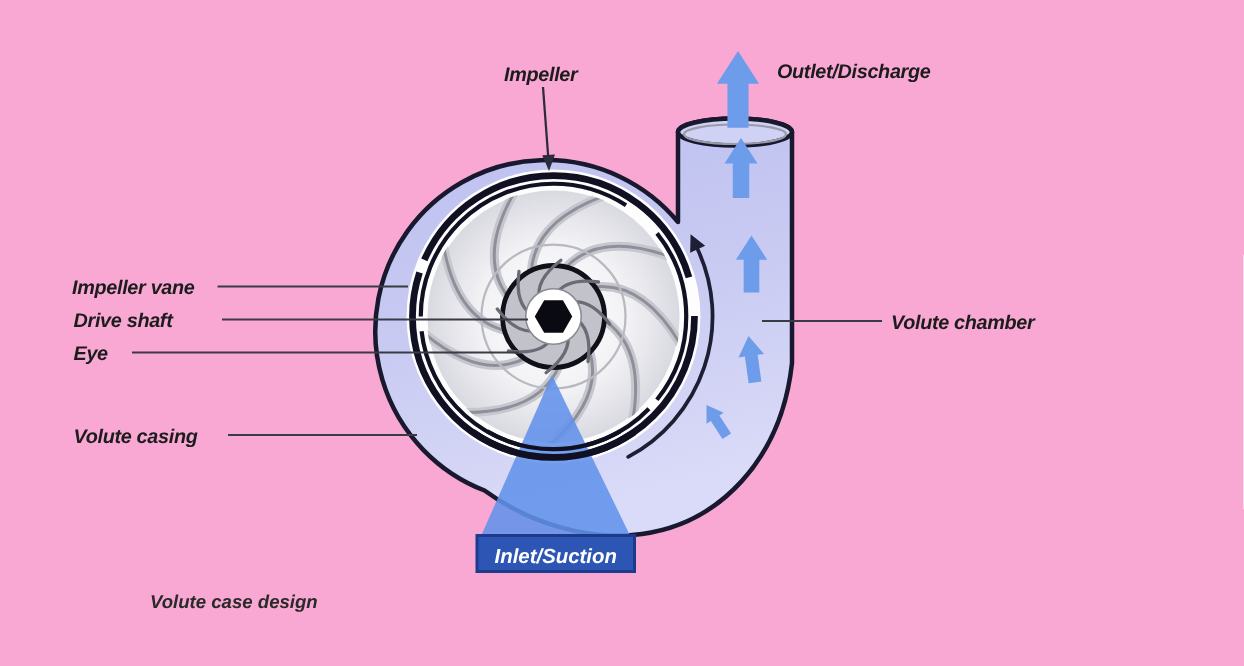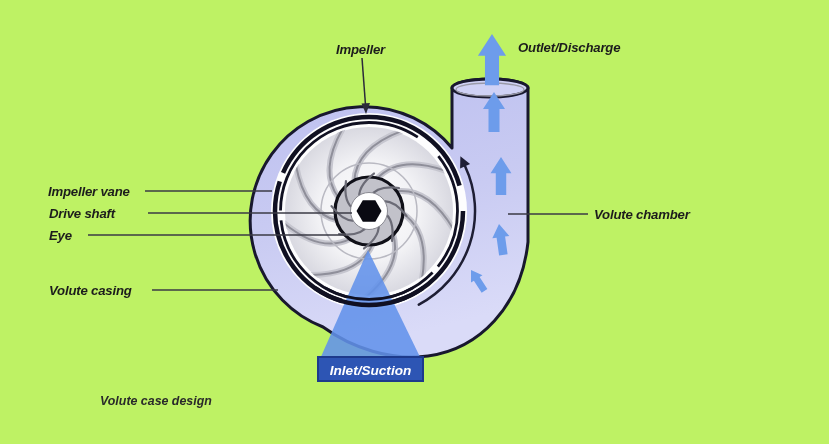--- a/index.html
+++ b/index.html
@@ -1,19 +1,19 @@
 <!DOCTYPE html>
 <html><head>
 <meta charset="utf-8">
 <style>
   html,body{margin:0;padding:0;background:#fff;}
   .stage{
     position:relative;
     width:829px;height:444px;
-    background:#bef264;
+    background:#f9a8d4;
     overflow:hidden;
     font-family:"Liberation Sans", sans-serif;
   }
   svg{display:block}
   .lbl{
     font-family:"Liberation Sans", sans-serif;
     font-style:italic;
     font-weight:600;
     font-size:13.2px;
     fill:#1c1c1c;

